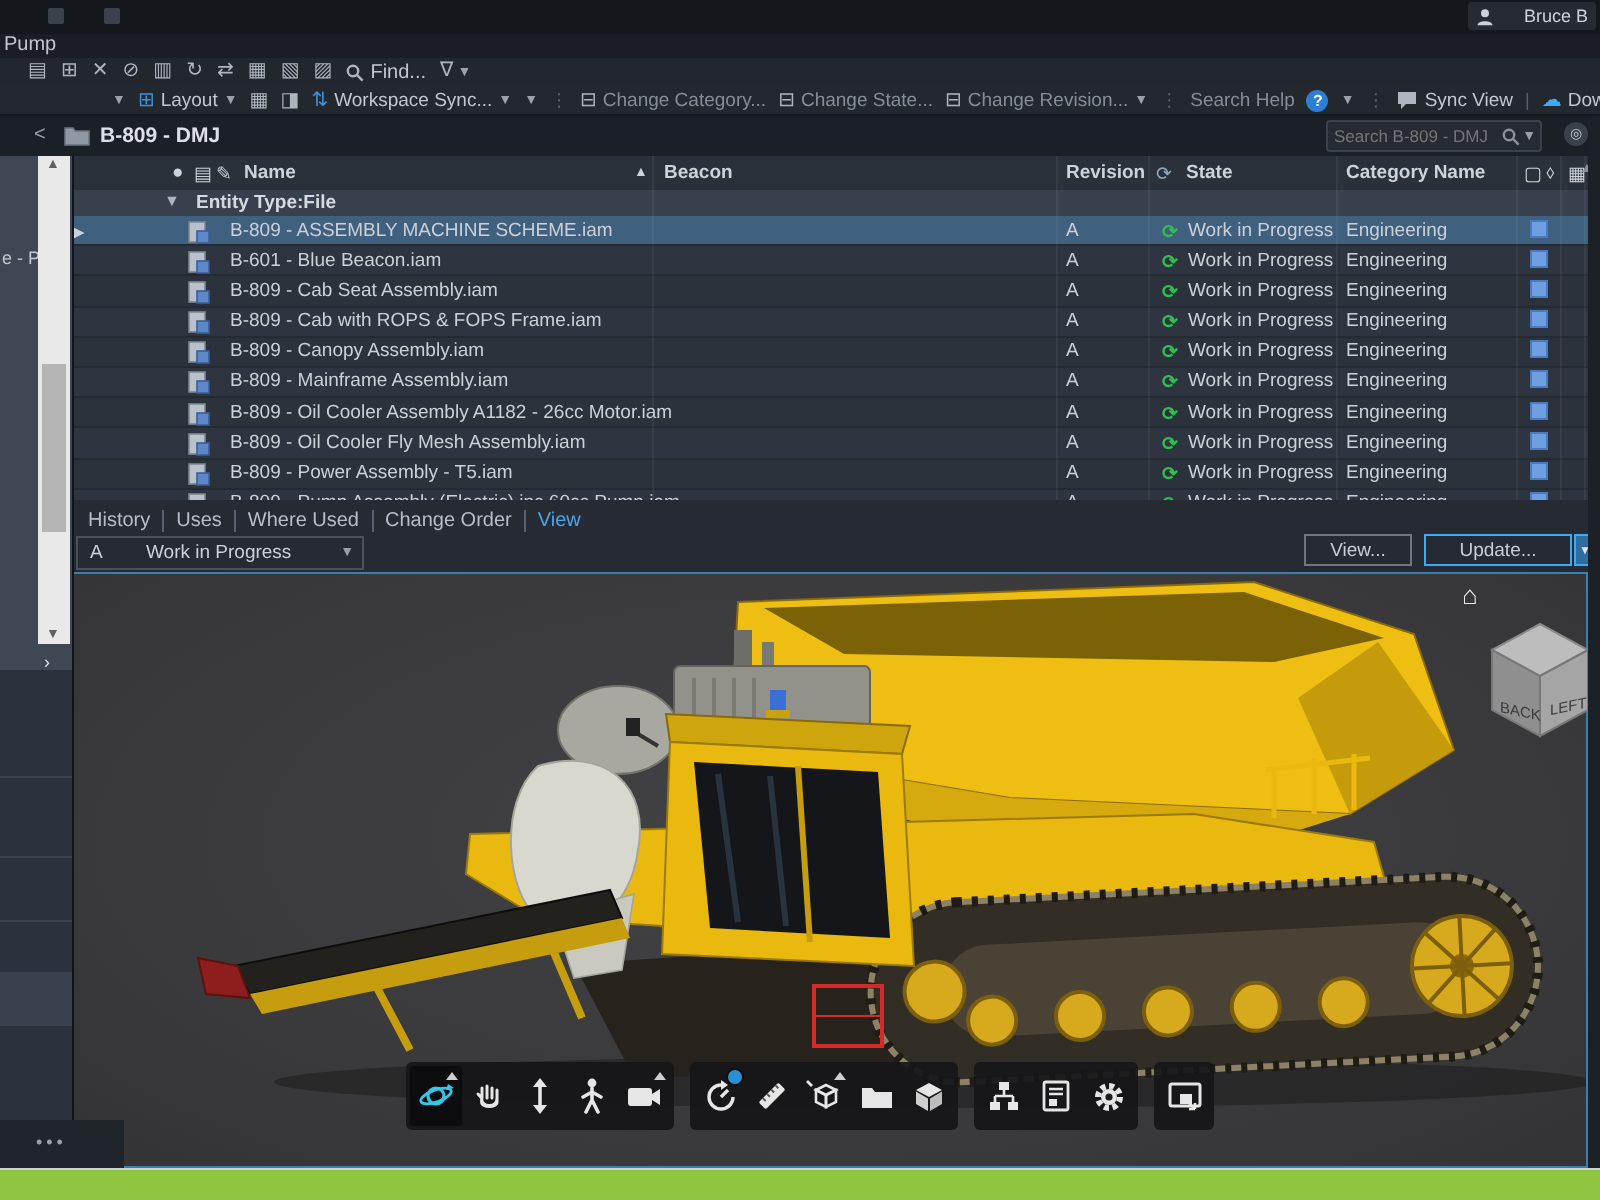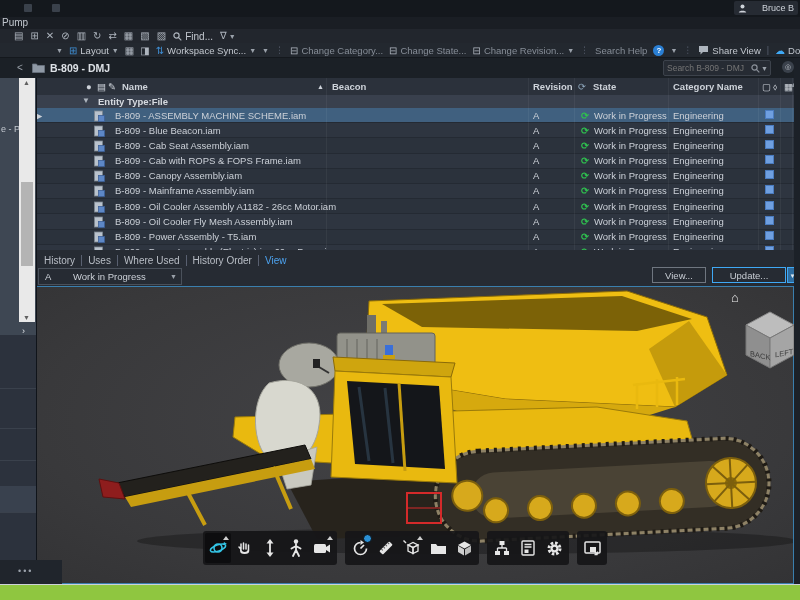--- a/index.html
+++ b/index.html
@@ -186,21 +186,21 @@
   <div class="t2-right">
     <span class="vsep">⋮</span>
     <span class="lbl dim">Search Help</span>
     <span class="help-circle">?</span>
     <span class="caret">▼</span>
     <span class="vsep">⋮</span>
     <span style="display:flex;align-items:center;gap:3px">
       <svg width="11" height="10" viewBox="0 0 11 10">
           <path d="M1,1 h9 v6 h-5 l-2.5,2.5 v-2.5 h-1.5 z" fill="#aeb5be"></path>
         </svg>
-      <span class="lbl">Share View</span>
+      <span class="lbl">Sync View</span>
     </span>
     <span class="vsep">|</span>
     <span style="display:flex;align-items:center;gap:3px">
       <span class="tic" style="color:#3fa9f5">☁</span>
       <span class="lbl">Download from</span>
     </span>
   </div>
 </div>
 
 <div class="abs crumbbar">
@@ -260,21 +260,21 @@
       <span class="c-cat">Engineering</span>
       <span class="c-box"></span>
     </div>
 
     <div class="trow">
 
       <span class="c-ficon"><svg width="11" height="12" viewBox="0 0 11 12">
           <rect x="0.5" y="1" width="8" height="10" fill="#b9c2cc" stroke="#7d8791" stroke-width="0.8"></rect>
           <rect x="4.5" y="5.5" width="6" height="6" fill="#5d87c6" stroke="#3c5f96" stroke-width="0.8"></rect>
         </svg></span>
-      <span class="c-name">B-809 - Blue Beacon.iam</span>
+      <span class="c-name">B-601 - Blue Beacon.iam</span>
       <span class="c-rev">A</span>
       <span class="c-sticon">⟳</span>
       <span class="c-state">Work in Progress</span>
       <span class="c-cat">Engineering</span>
       <span class="c-box"></span>
     </div>
 
     <div class="trow">
 
       <span class="c-ficon"><svg width="11" height="12" viewBox="0 0 11 12">
@@ -400,21 +400,21 @@
 <span class="abs scrollup">▲</span>
 
 <div class="abs tabs">
 
     <span class="tab">History</span>
 
     <span class="tab">Uses</span>
 
     <span class="tab">Where Used</span>
 
-    <span class="tab">History Order</span>
+    <span class="tab">Change Order</span>
 
     <span class="tab active">View</span>
   </div>
 
 <div class="abs subbar">
   <div class="rev-select">
     <span class="rv">A</span>
     <span>Work in Progress</span>
     <span class="dd">▼</span>
   </div>

